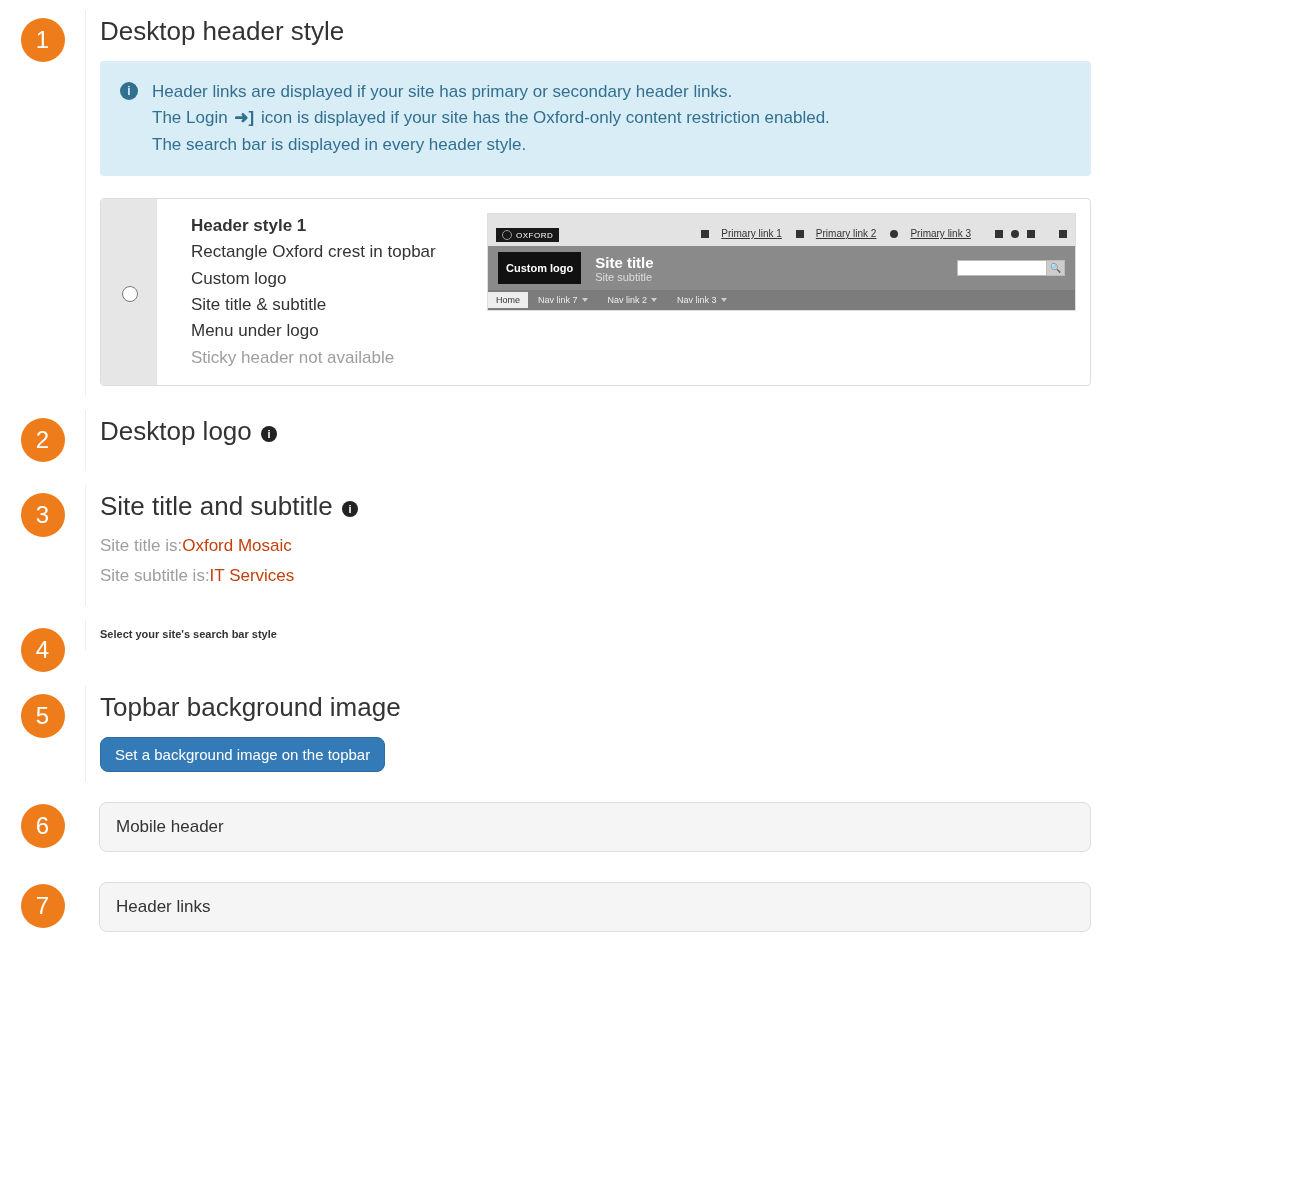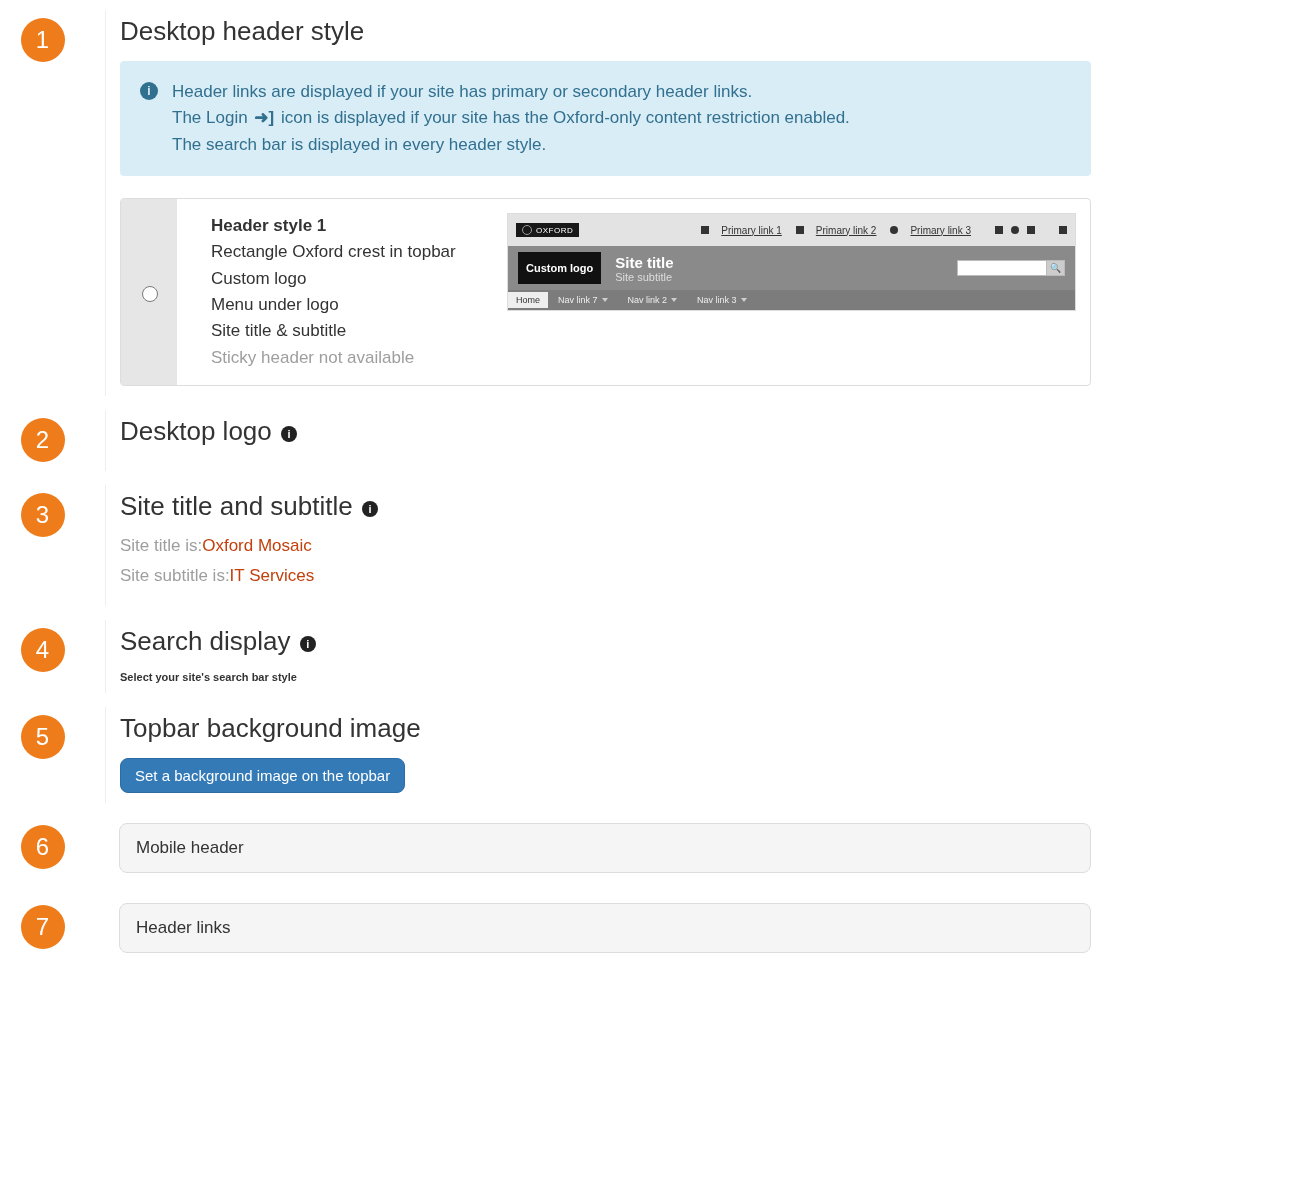--- a/index.html
+++ b/index.html
@@ -13,21 +13,21 @@
   }
   .container { width: 1311px; }
   .section-row { display: flex; align-items: flex-start; margin-bottom: 14px; }
   .numcol { width: 85px; flex: none; display: flex; justify-content: center; padding-top: 8px; }
   .badge {
     width: 44px; height: 44px; border-radius: 50%;
     background: #ee7c1a; color: #fff;
     display: flex; align-items: center; justify-content: center;
     font-size: 24px; font-weight: 400;
   }
-  .content { flex: 1; padding-left: 14px; padding-right: 220px; border-left: 1px solid #eee; padding-top: 6px; padding-bottom: 10px; margin-left: 20px; }
+  .content { flex: 1; padding-left: 14px; padding-right: 220px; border-left: 1px solid #eee; padding-top: 6px; padding-bottom: 10px; }
   .content.noline { border-left: none; }
   h2.section-title {
     font-size: 26px; font-weight: 400; color: #333; margin: 0 0 14px 0;
   }
   .info-icon {
     display: inline-flex; width: 16px; height: 16px; border-radius: 50%;
     background: #222; color: #fff; font-size: 11px; font-weight: 700;
     align-items: center; justify-content: center; font-style: normal;
     margin-left: 2px; position: relative; top: -2px;
   }
@@ -55,21 +55,21 @@
   }
   .option-text-col .opt-title { font-weight: 700; }
   .option-text-col .opt-muted { color: #9e9e9e; }
   .option-preview-col {
     flex: 1; padding: 14px 14px 14px 0; display: flex; align-items: flex-start;
   }
   .preview {
     width: 100%; font-size: 10px; color: #555; border: 1px solid #ddd;
   }
   .pv-topbar {
-    background: #e3e3e3; display: flex; align-items: center; padding: 14px 8px; height: 32px;
+    background: #e3e3e3; display: flex; align-items: flex-start; padding: 14px 8px; height: 32px;
   }
   .pv-oxford {
     background: #181818; color: #fff; font-size: 8px; padding: 2px 6px;
     display: flex; align-items: center; gap: 4px; letter-spacing: .5px;
   }
   .pv-oxford .crest {
     width: 10px; height: 10px; border-radius: 50%; border: 1px solid #999; display:inline-block;
   }
   .pv-toplinks { margin-left: auto; display: flex; align-items: center; gap: 14px; color:#333; }
   .pv-toplinks .pl { display:flex; align-items:center; gap:12px;text-decoration:underline; }
@@ -133,22 +133,22 @@
       </div>
 
       <div class="option-card">
         <div class="option-radio-col">
           <input type="radio" style="">
         </div>
         <div class="option-text-col">
           <div class="opt-title">Header style 1</div>
           <div>Rectangle Oxford crest in topbar</div>
           <div>Custom logo</div>
+          <div>Site title &amp; subtitle</div>
           <div>Menu under logo</div>
-          <div>Site title &amp; subtitle</div>
           <div class="opt-muted">Sticky header not available</div>
         </div>
         <div class="option-preview-col">
           <div class="preview">
             <div class="pv-topbar">
               <div class="pv-oxford">
                 <span class="crest"></span>
                 <span>OXFORD</span>
               </div>
               <div class="pv-toplinks">
@@ -232,24 +232,20 @@
         <span>Site subtitle is:</span><span class="v">IT Services</span>
       </div>
     </div>
   </div>
 
   <div class="section-row">
     <div class="numcol">
         <div class="badge">4</div>
       </div>
     <div class="content">
-      <h2 class="section-title">
-        <span>Search display</span>
-        <span class="info-icon">i</span>
-      </h2>
       <div class="bold-help">Select your site's search bar style</div>
     </div>
   </div>
 
   <div class="section-row">
     <div class="numcol">
         <div class="badge">5</div>
       </div>
     <div class="content">
       <h2 class="section-title">Topbar background image</h2>

